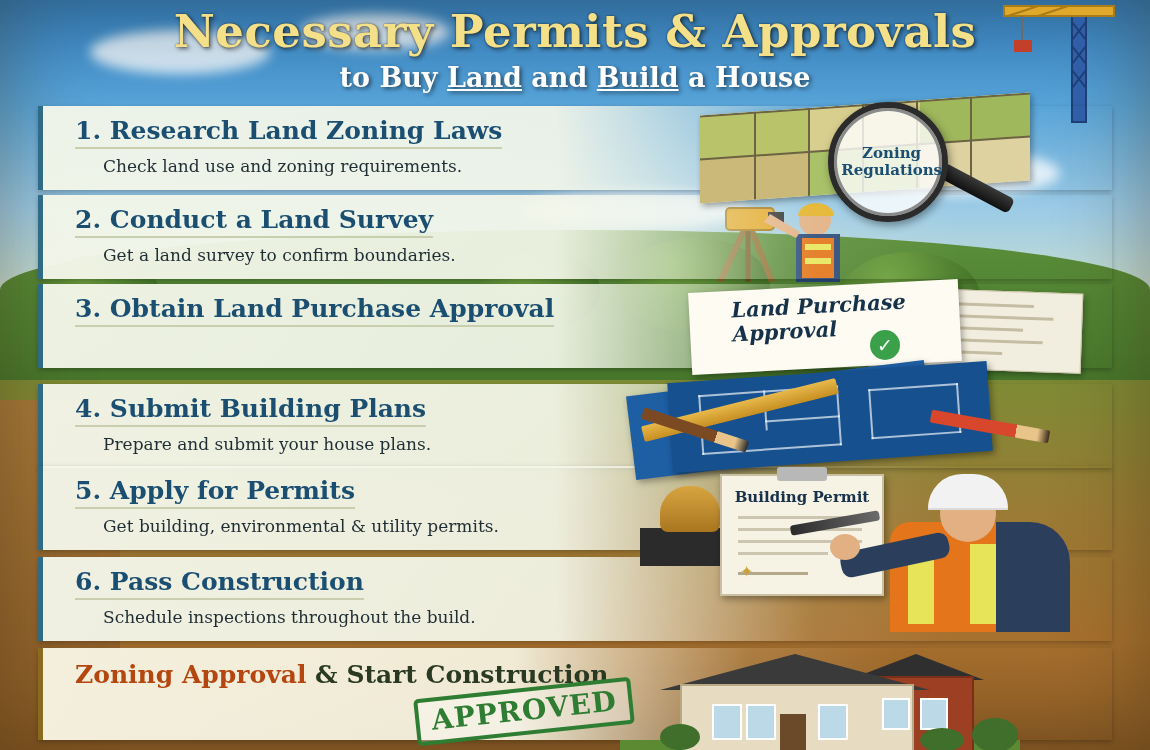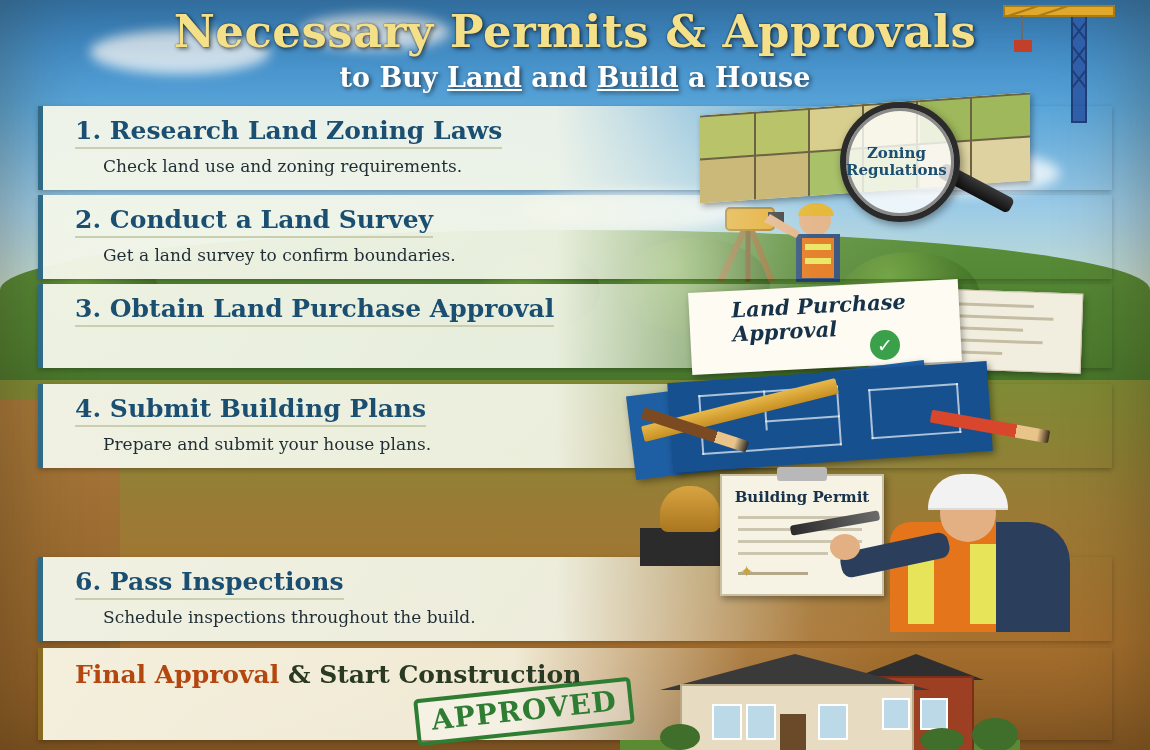--- a/index.html
+++ b/index.html
@@ -197,27 +197,27 @@
     left: 0; top: 8px;
     width: 330px; height: 88px;
     background: #e9dfbf;
     transform: skewY(-4deg);
     box-shadow: 2px 3px 6px rgba(0,0,0,0.35);
     overflow: hidden;
   }
   .map-cell { position: absolute; }
   .magnifier {
     position: absolute;
-    left: 140px; top: 6px;
+    left: 128px; top: 6px;
     width: 108px; height: 108px;
     border-radius: 50%;
     border: 6px solid #2b2b2b;
     background: rgba(255,255,255,0.80);
     box-shadow: 0 0 0 3px #8a8a8a inset, 2px 3px 8px rgba(0,0,0,0.4);
-    display: flex; align-items: center; justify-content: flex-start;
+    display: flex; align-items: center; justify-content: flex-end;
     text-align: center;
   }
   .magnifier span {
     font-family: "DejaVu Serif", serif;
     font-weight: bold;
     font-size: 15px;
     color: #1b4f72;
     line-height: 1.15;
   }
   .mag-handle {
@@ -602,25 +602,32 @@
       <div class="bp-line" style="left:200px;top:20px;width:90px;height:2px;"></div>
       <div class="bp-line" style="left:200px;top:20px;width:2px;height:50px;"></div>
       <div class="bp-line" style="left:288px;top:20px;width:2px;height:50px;"></div>
       <div class="bp-line" style="left:200px;top:68px;width:90px;height:2px;"></div>
     </div>
     <div class="ruler"></div>
     <div class="pencil"></div>
     <div style="position:absolute;left:10px;top:52px;width:110px;height:12px;background:linear-gradient(to right,#7b4a22 0%,#7b4a22 70%,#e9c48a 70%,#e9c48a 88%,#2b2b2b 100%);transform:rotate(18deg);border-radius:2px;"></div>
   </div>
 
+  <div class="step row5">
+    <div class="step-title">
+      <span class="step-num">5.</span>
+      <span>Apply for Permits</span>
+    </div>
+    <div class="step-desc">Get building, environmental &amp; utility permits.</div>
+  </div>
 
   <div class="step row6">
     <div class="step-title">
       <span class="step-num">6.</span>
-      <span>Pass Inspections</span>
+      <span>Pass Construction</span>
     </div>
     <div class="step-desc">Schedule inspections throughout the build.</div>
   </div>
 
   <div class="illus5">
     <div class="stamp-block"></div>
     <div class="stamp-handle"></div>
     <div class="clipboard">
       <div class="clip-top"></div>
       <div class="clip-title">Building Permit</div>
@@ -638,21 +645,21 @@
     <div style="position:absolute;left:356px;top:52px;width:74px;height:110px;background:#2b3f5c;border-radius:0 40px 0 0;"></div>
     <div class="worker-head"></div>
     <div class="worker-helmet"></div>
     <div class="worker-arm" style="left:200px;top:72px;width:110px;height:26px;transform:rotate(-12deg);"></div>
     <div class="worker-hand" style="left:190px;top:64px;width:30px;height:26px;"></div>
     <div style="position:absolute;left:150px;top:48px;width:90px;height:10px;background:linear-gradient(to right,#2b2b2b,#6b6b6b);transform:rotate(-10deg);border-radius:3px;"></div>
   </div>
 
   <div class="final">
     <div class="final-title">
-      <span class="hl">Final Approval</span>
+      <span class="hl">Zoning Approval</span>
       <span class="rest">&amp; Start Construction</span>
     </div>
     <div class="approved-stamp">APPROVED</div>
   </div>
 
   <div class="house">
     <div class="house-lawn"></div>
     <div class="house-wing-roof"></div>
     <div class="house-wing"></div>
     <div class="house-roof"></div>

